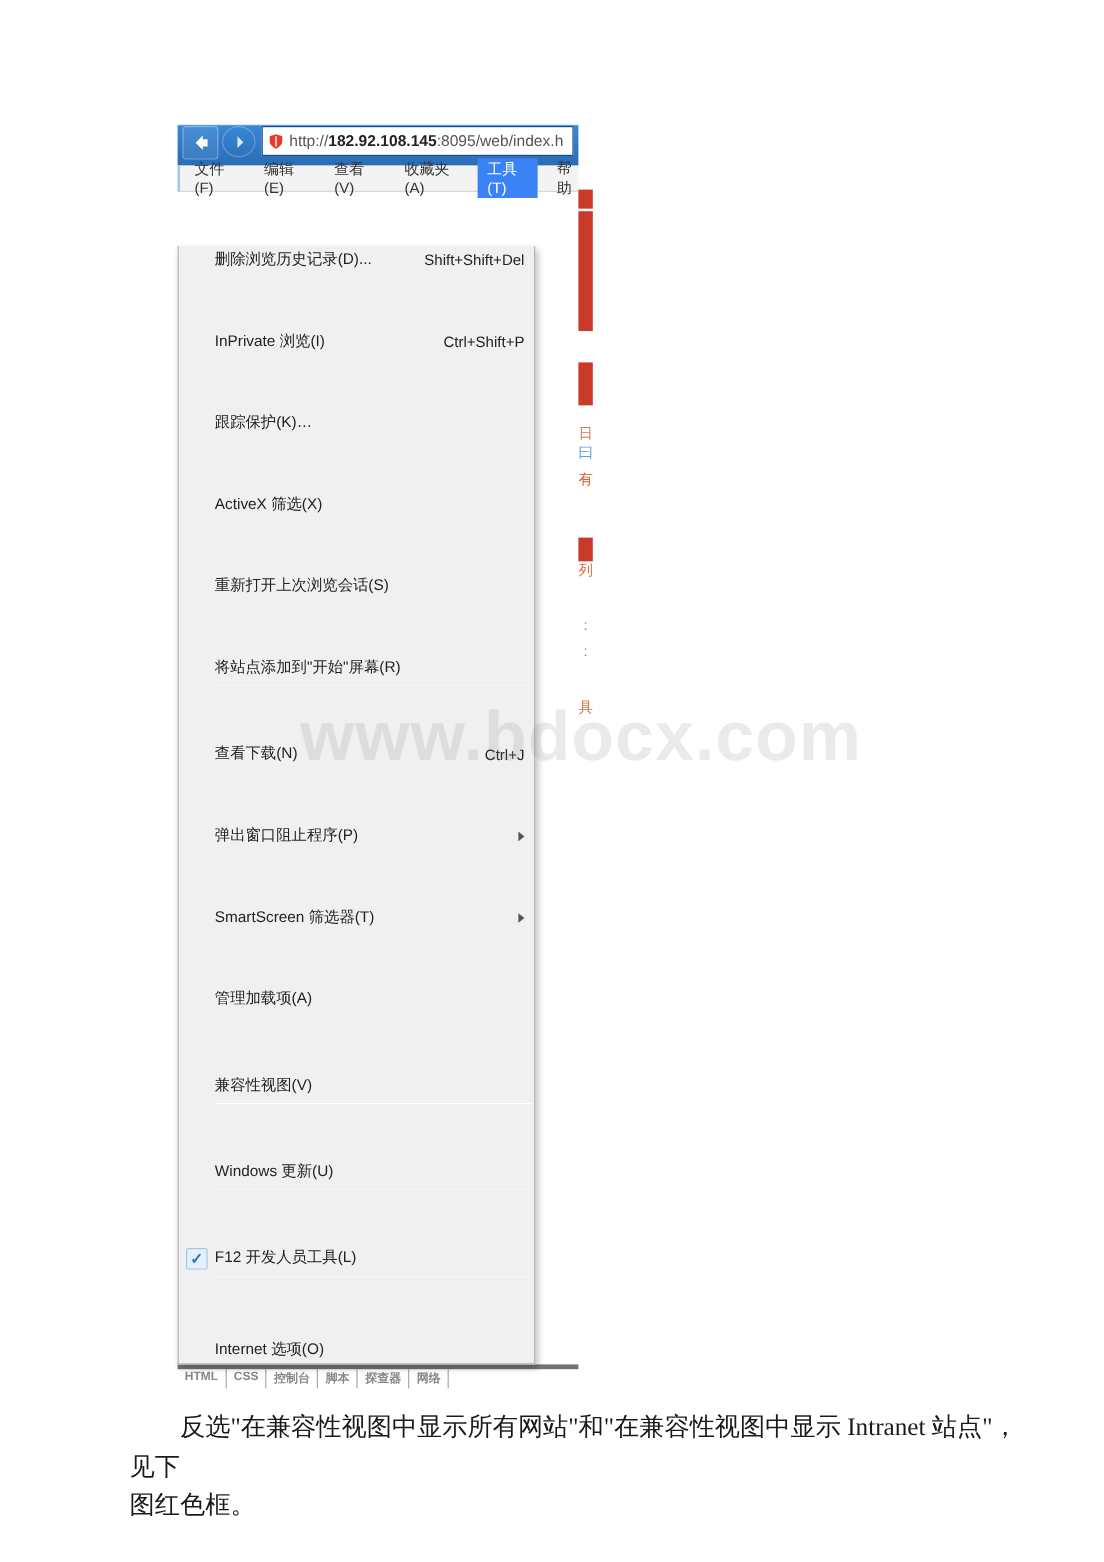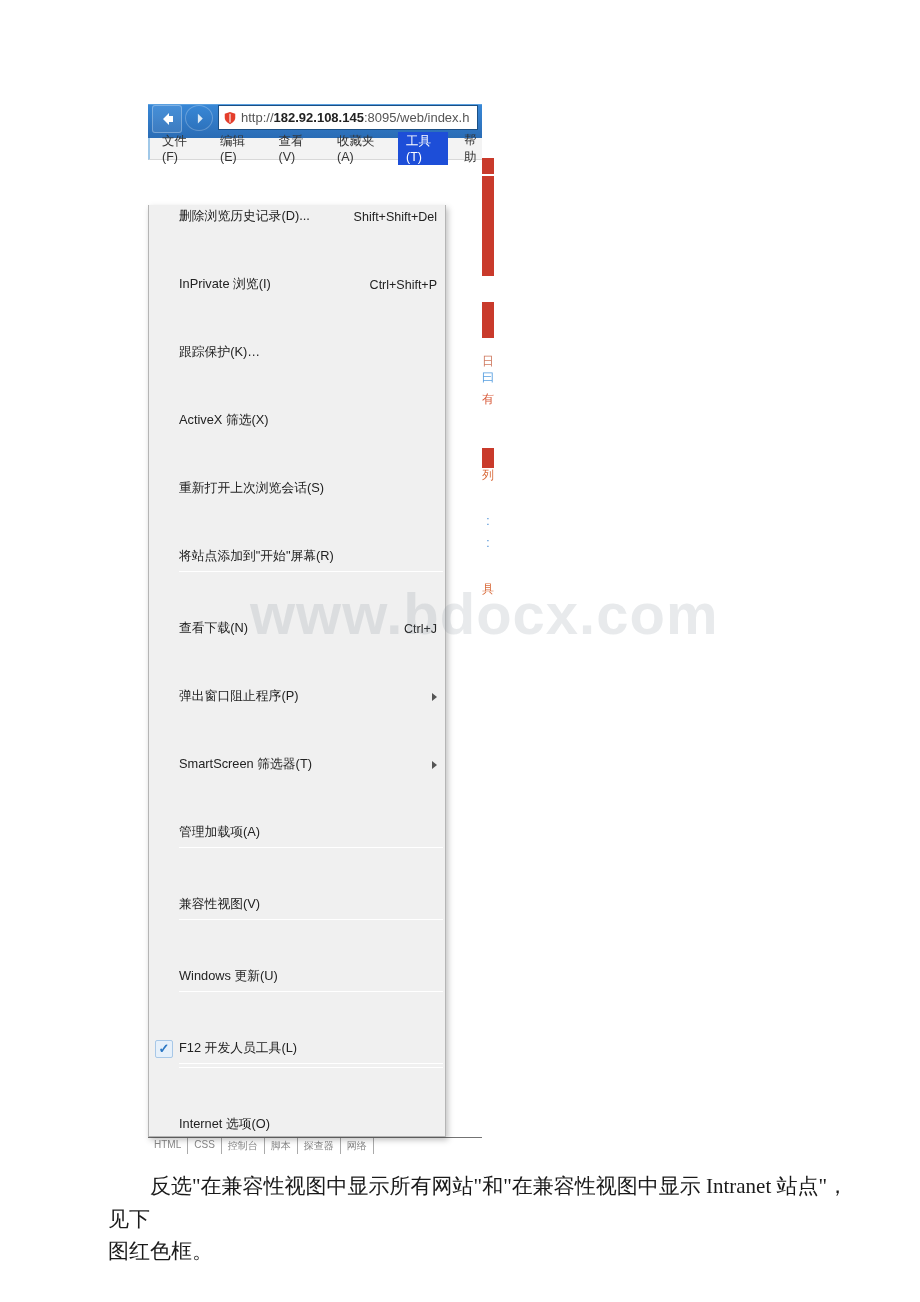--- a/index.html
+++ b/index.html
@@ -88,21 +88,21 @@
       padding: 0 4px;
       gap: 8px;
     }
     .mi {
       padding: 1px 8px;
       color: #333;
       font-size: 12.5px;
       cursor: default;
     }
     .mi.active {
-      background: #1d4ed8;
+      background: #3b82f6;
       color: #ffffff;
     }
     .mi.cut { overflow: hidden; max-width: 22px; }
     .dropdown {
       width: 298px;
       background: #f0f0f0;
       border: 1px solid #b5b5b5;
       border-top: none;
       box-shadow: 2px 3px 6px rgba(0,0,0,0.25);
       position: relative;
@@ -153,24 +153,25 @@
       position: absolute;
       right: -12px;
       top: 54px;
       width: 12px;
       height: 540px;
       pointer-events: none;
     }
     .strip-red { background: #c93a2b; height: 16px; }
     .strip-r { color: #cf7a60; font-size: 12px; text-align: center; height: 16px; background:#fff; line-height:15px;}
     .bottom-tabs {
-      border-top: 1px solid #737373;
+      border-top: 4px solid #737373;
       display: flex;
       font-size: 10px;
       color: #888;
+      font-weight: bold;
     }
     .btab { border-right: 1px solid #aaa; padding: 1px 6px; }
     .caption-text {
       margin-top: 16px;
       font-size: 21px;
       font-family: "SimSun", serif;
       color: #1a1a1a;
       line-height: 1.55;
       padding-right: 70px;
       margin-left: -40px;

